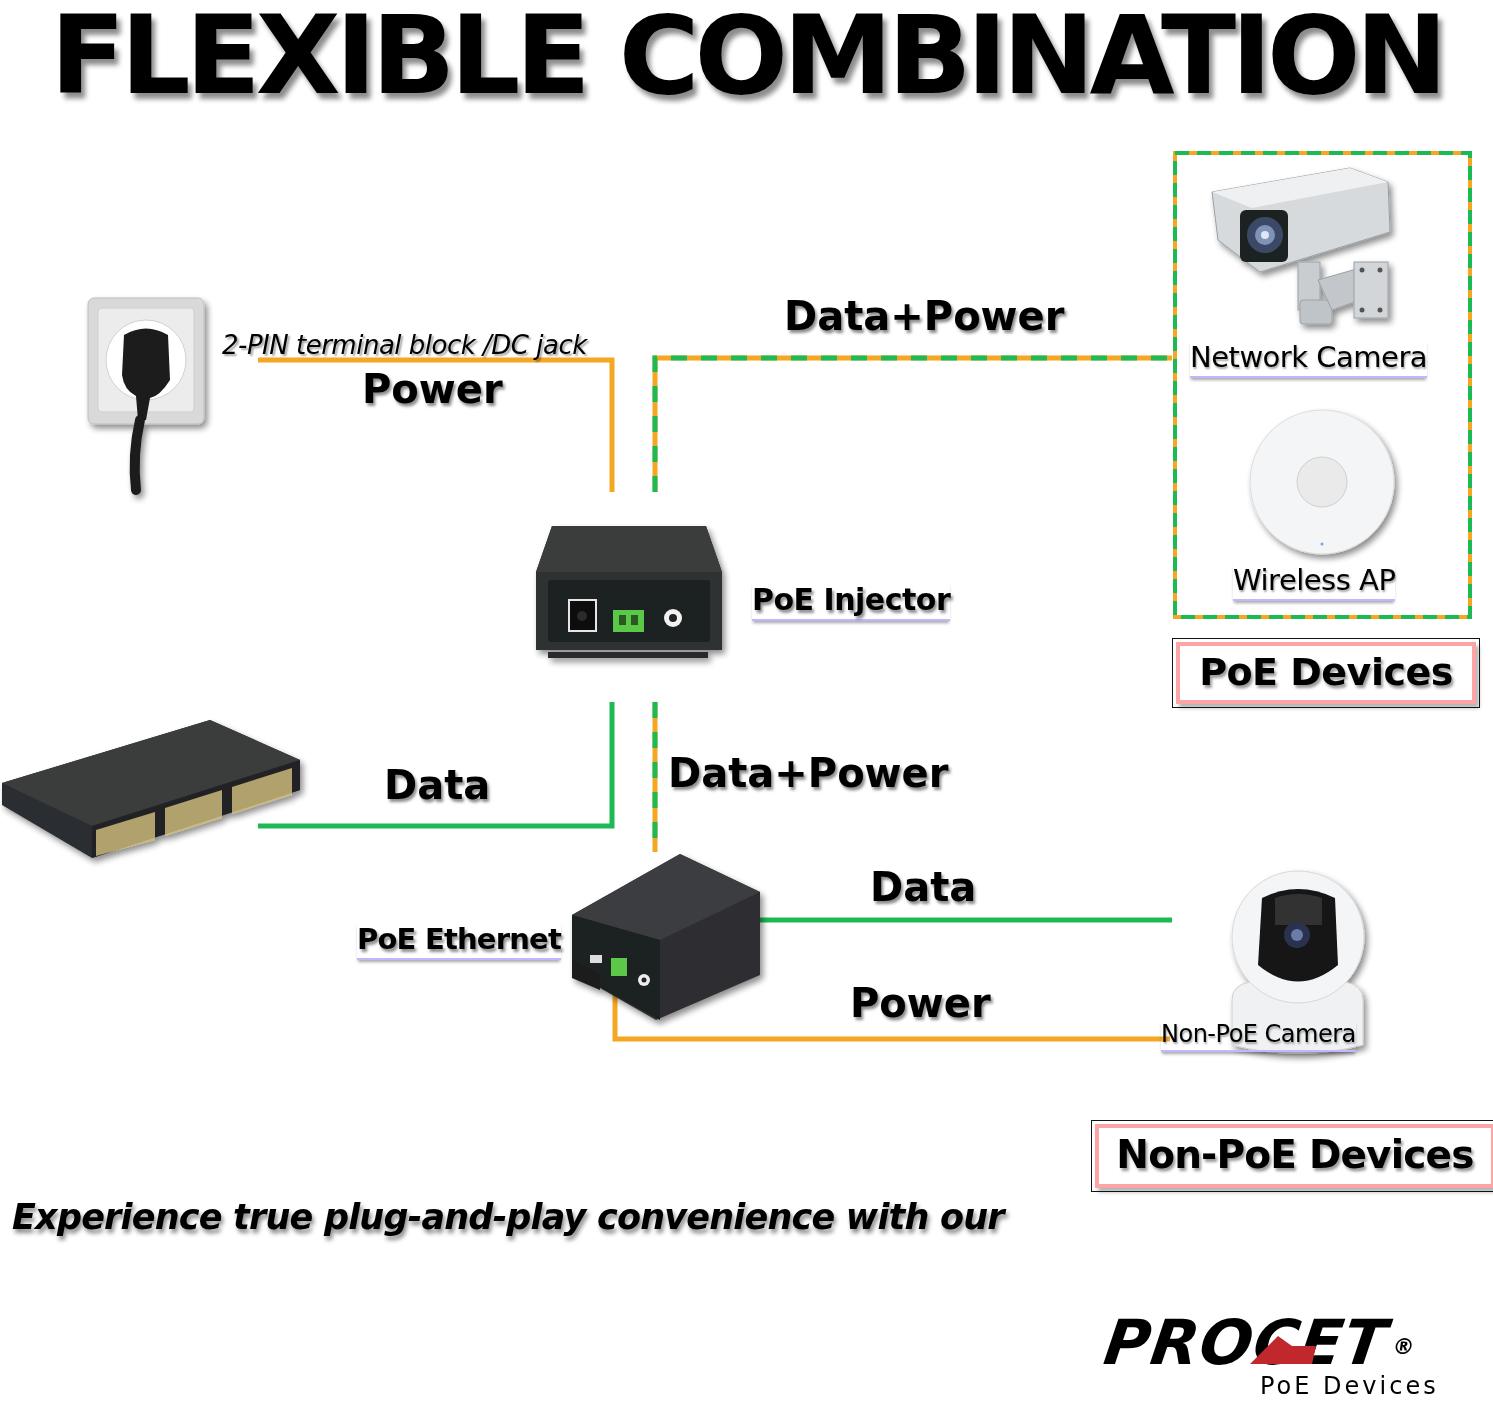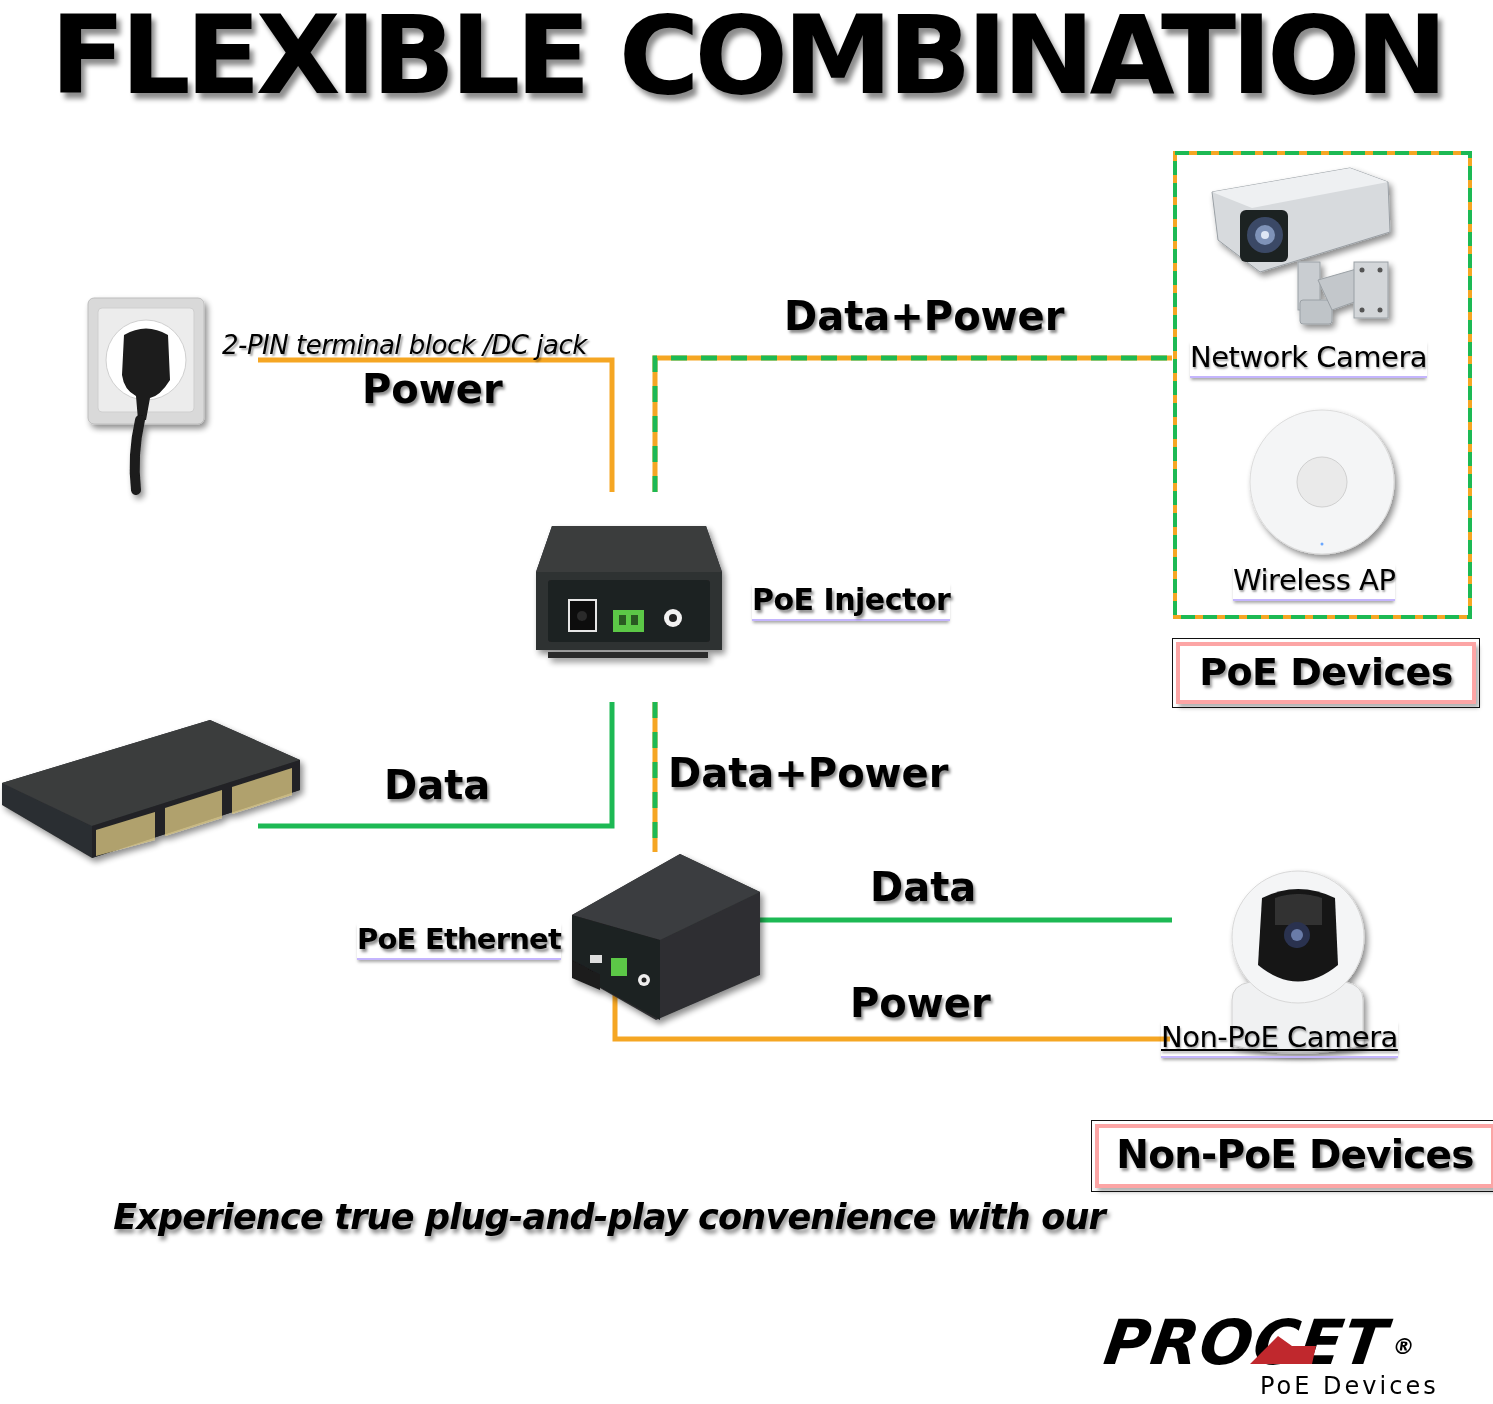--- a/index.html
+++ b/index.html
@@ -10,22 +10,22 @@
            font-weight:900; font-size:108px; line-height:120px; letter-spacing:-5px; top:-4px;
            transform:scaleX(1.02); text-shadow:4px 6px 5px rgba(0,0,0,0.45); }
   .lbl-bold { font-family:"DejaVu Sans", sans-serif; font-weight:bold; text-shadow:2px 3px 3px rgba(0,0,0,0.45); white-space:nowrap; }
   .lbl-italic { font-family:"DejaVu Sans", sans-serif; font-style:italic; text-shadow:2px 2px 2px rgba(0,0,0,0.35); white-space:nowrap;margin-top:24px; }
   .u { border-bottom:2px solid #c4b5fd; box-shadow:0 3px 3px -1px rgba(0,0,0,0.35); padding-bottom:2px; }
   .thin { font-family:"DejaVu Sans", sans-serif; font-weight:normal; text-shadow:1px 2px 2px rgba(0,0,0,0.35); white-space:nowrap; }
   .boxlbl { border:4px solid #fca5a5; outline:1px solid #111; outline-offset:3px; background:#fff;
             font-family:"DejaVu Sans", sans-serif; font-weight:bold; text-align:center;
             text-shadow:2px 3px 3px rgba(0,0,0,0.4); box-shadow:3px 4px 4px rgba(0,0,0,0.3); white-space:nowrap; }
   svg { position:absolute; left:0; top:0; overflow:visible; }
-  .tagline { left:25px; top:1188px; width:1080px; font-family:"DejaVu Sans", sans-serif; font-style:italic; font-weight:bold;
-             font-size:35px; line-height:58px; letter-spacing:-0.8px; text-shadow:2px 4px 4px rgba(0,0,0,0.45);text-align:right; }
+  .tagline { left:12px; top:1188px; width:1080px; font-family:"DejaVu Sans", sans-serif; font-style:italic; font-weight:bold;
+             font-size:35px; line-height:58px; letter-spacing:-0.8px; text-shadow:2px 4px 4px rgba(0,0,0,0.45); }
   .logo { left:1105px; top:1308px; width:380px; }
   .logo-main { font-family:"DejaVu Sans", sans-serif; font-style:italic; font-weight:900; font-size:62px; letter-spacing:1px; line-height:70px; transform:skewX(-8deg); }
   .logo-sub { font-family:"DejaVu Sans", sans-serif; font-size:24px; letter-spacing:3px; margin-left:155px; margin-top:-6px; }
   .reg { font-size:22px; vertical-align:top; position:relative; top:4px; margin-left:6px; }
 </style>
 </head>
 <body>
 
 <div class="abs title">FLEXIBLE COMBINATION</div>
 
@@ -151,21 +151,21 @@
 <div class="abs lbl-bold" style="left:384px; top:762px; font-size:40px;">Data</div>
 <div class="abs lbl-bold" style="left:668px; top:750px; font-size:40px;">Data+Power</div>
 <div class="abs lbl-bold u" style="left:357px; top:922px; font-size:29px; letter-spacing:-0.8px;">PoE Ethernet</div>
 <div class="abs lbl-bold" style="left:870px; top:864px; font-size:40px;">Data</div>
 <div class="abs lbl-bold" style="left:850px; top:980px; font-size:40px;">Power</div>
 
 <div class="abs thin u" style="left:1190px; top:340px; font-size:29px; letter-spacing:-0.5px;">Network Camera</div>
 <div class="abs thin u" style="left:1233px; top:563px; font-size:29px; letter-spacing:-0.5px;">Wireless AP</div>
 <div class="abs boxlbl" style="left:1176px; top:642px; width:292px; height:54px; font-size:38px; line-height:52px; letter-spacing:-0.5px;">PoE Devices</div>
 
-<div class="abs thin u" style="left:1161px; top:1020px; font-size:29px; letter-spacing:-0.5px;text-decoration:underline;">Non-PoE Camera</div>
+<div class="abs thin u" style="left:1161px; top:1020px; font-size:24px; letter-spacing:-0.5px;">Non-PoE Camera</div>
 <div class="abs boxlbl" style="left:1095px; top:1124px; width:392px; height:56px; font-size:39px; line-height:54px; letter-spacing:-0.8px;">Non-PoE Devices</div>
 
 <div class="abs tagline">
   <div>Experience true plug-and-play convenience with our</div>
 </div>
 
 <div class="abs logo">
   <div class="logo-main">
     <span>PROCET</span><span class="reg">®</span>
   </div>

